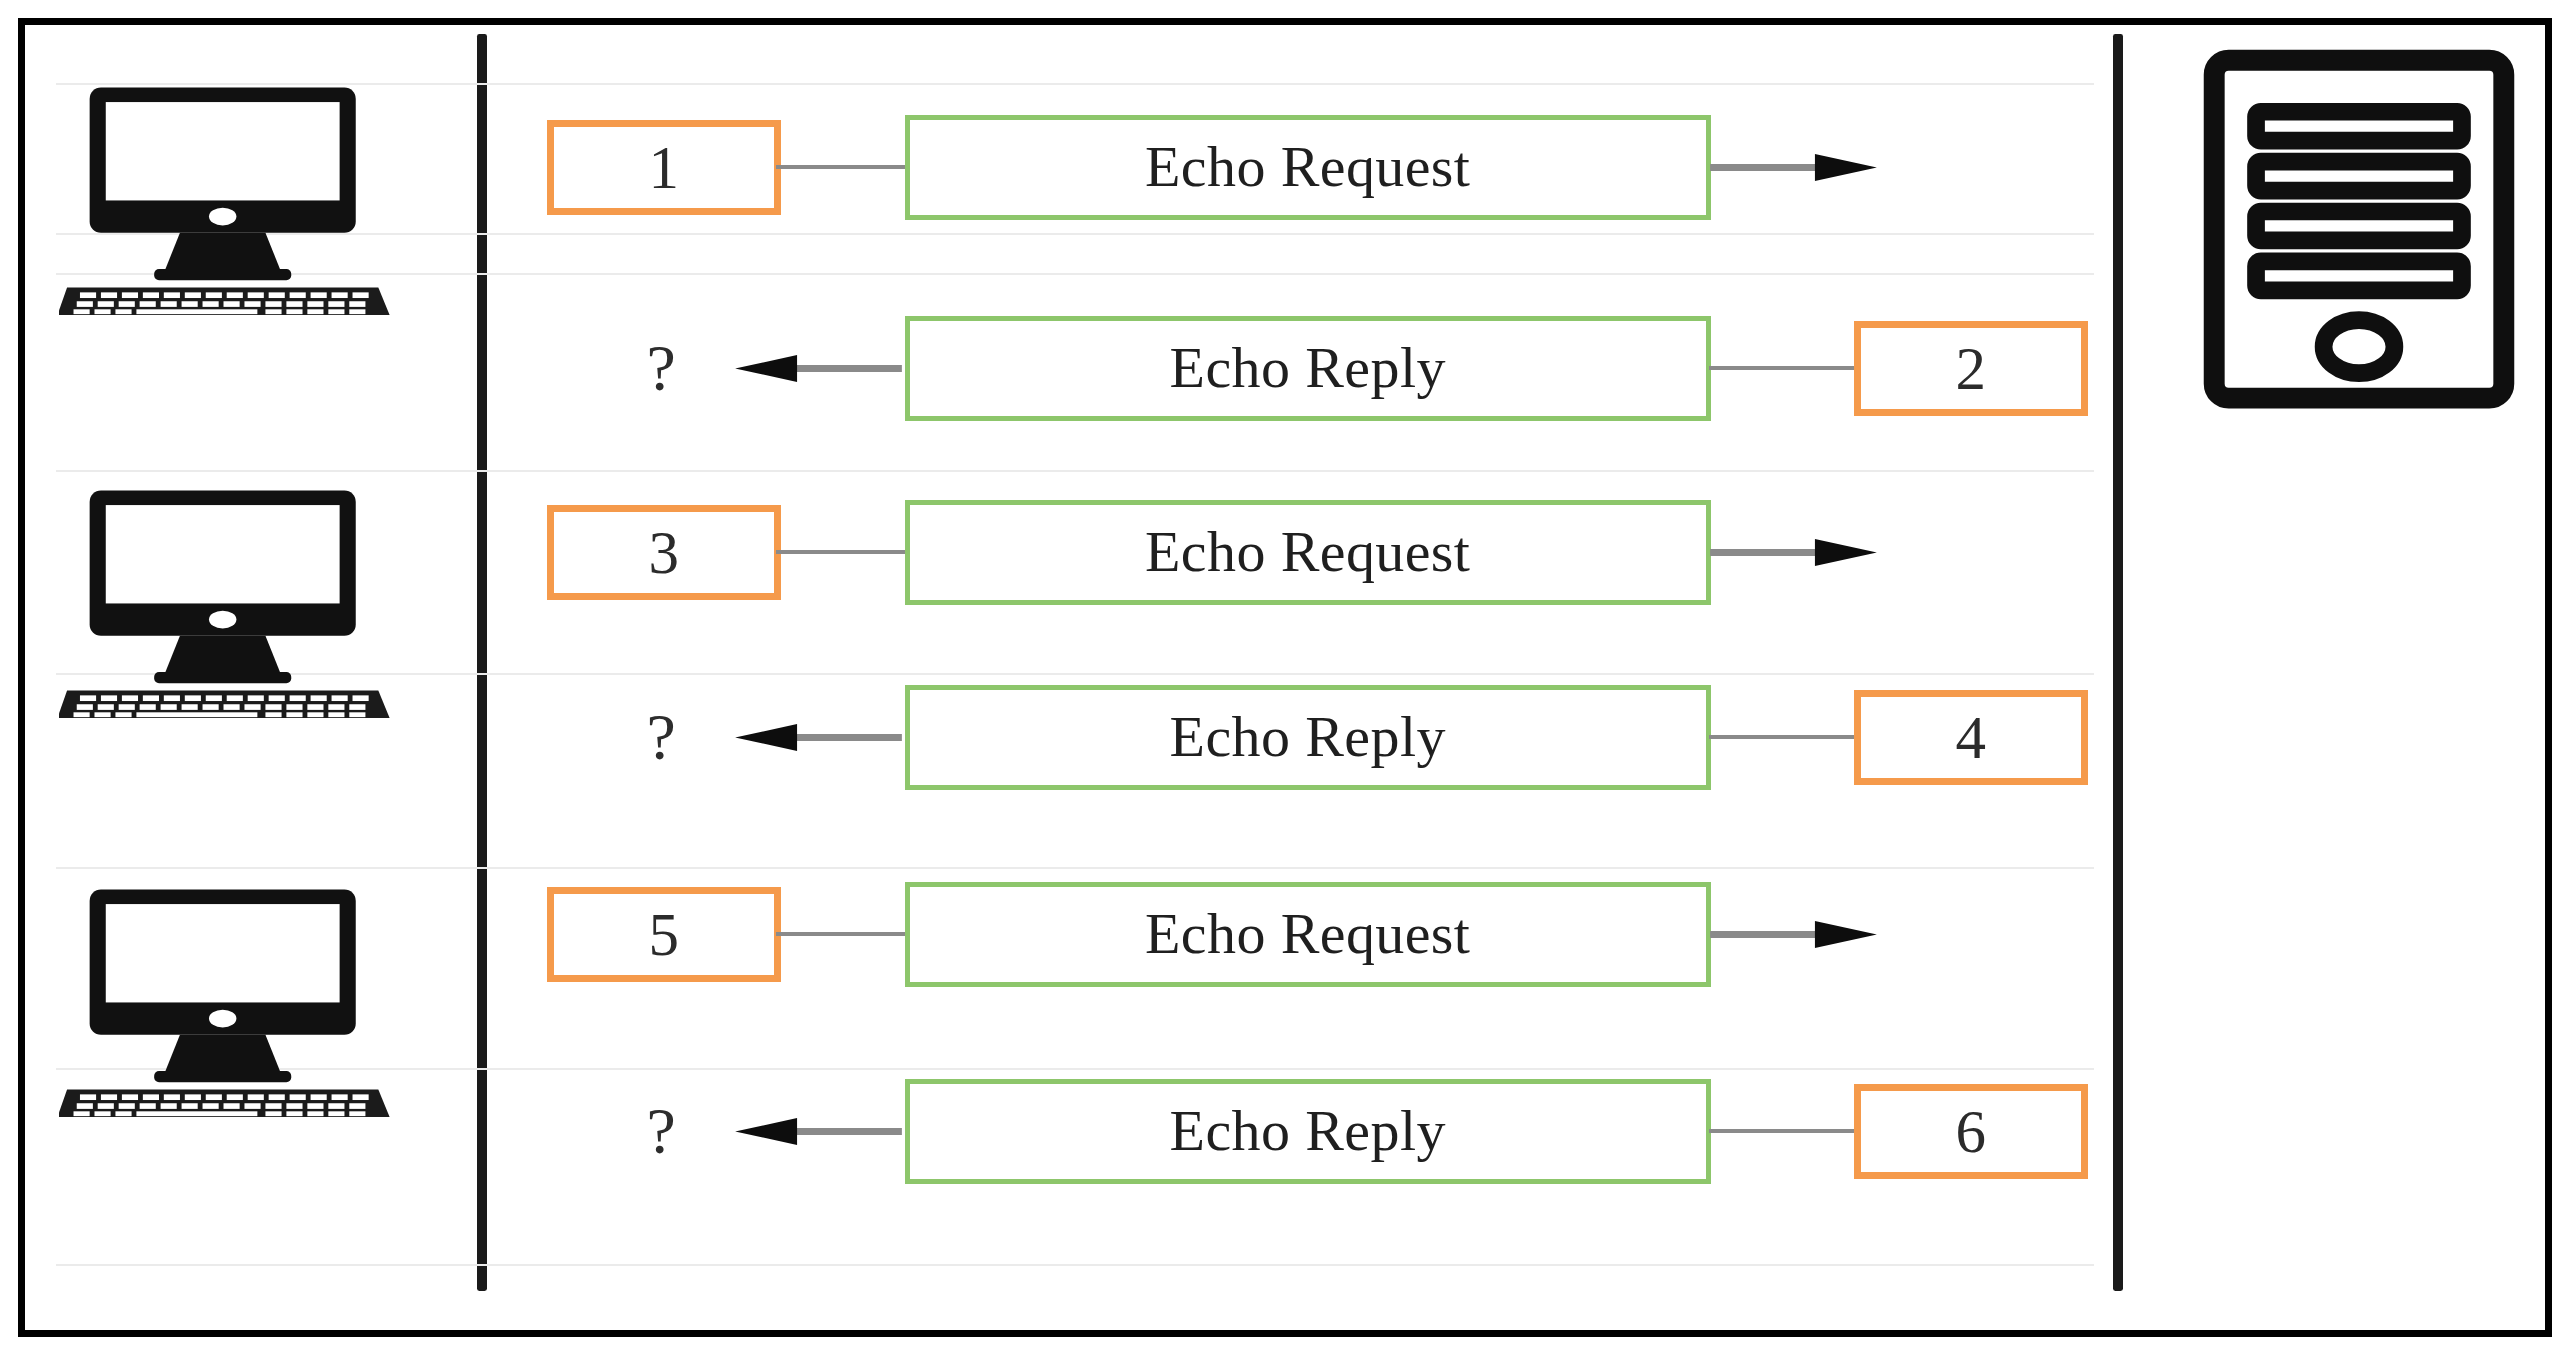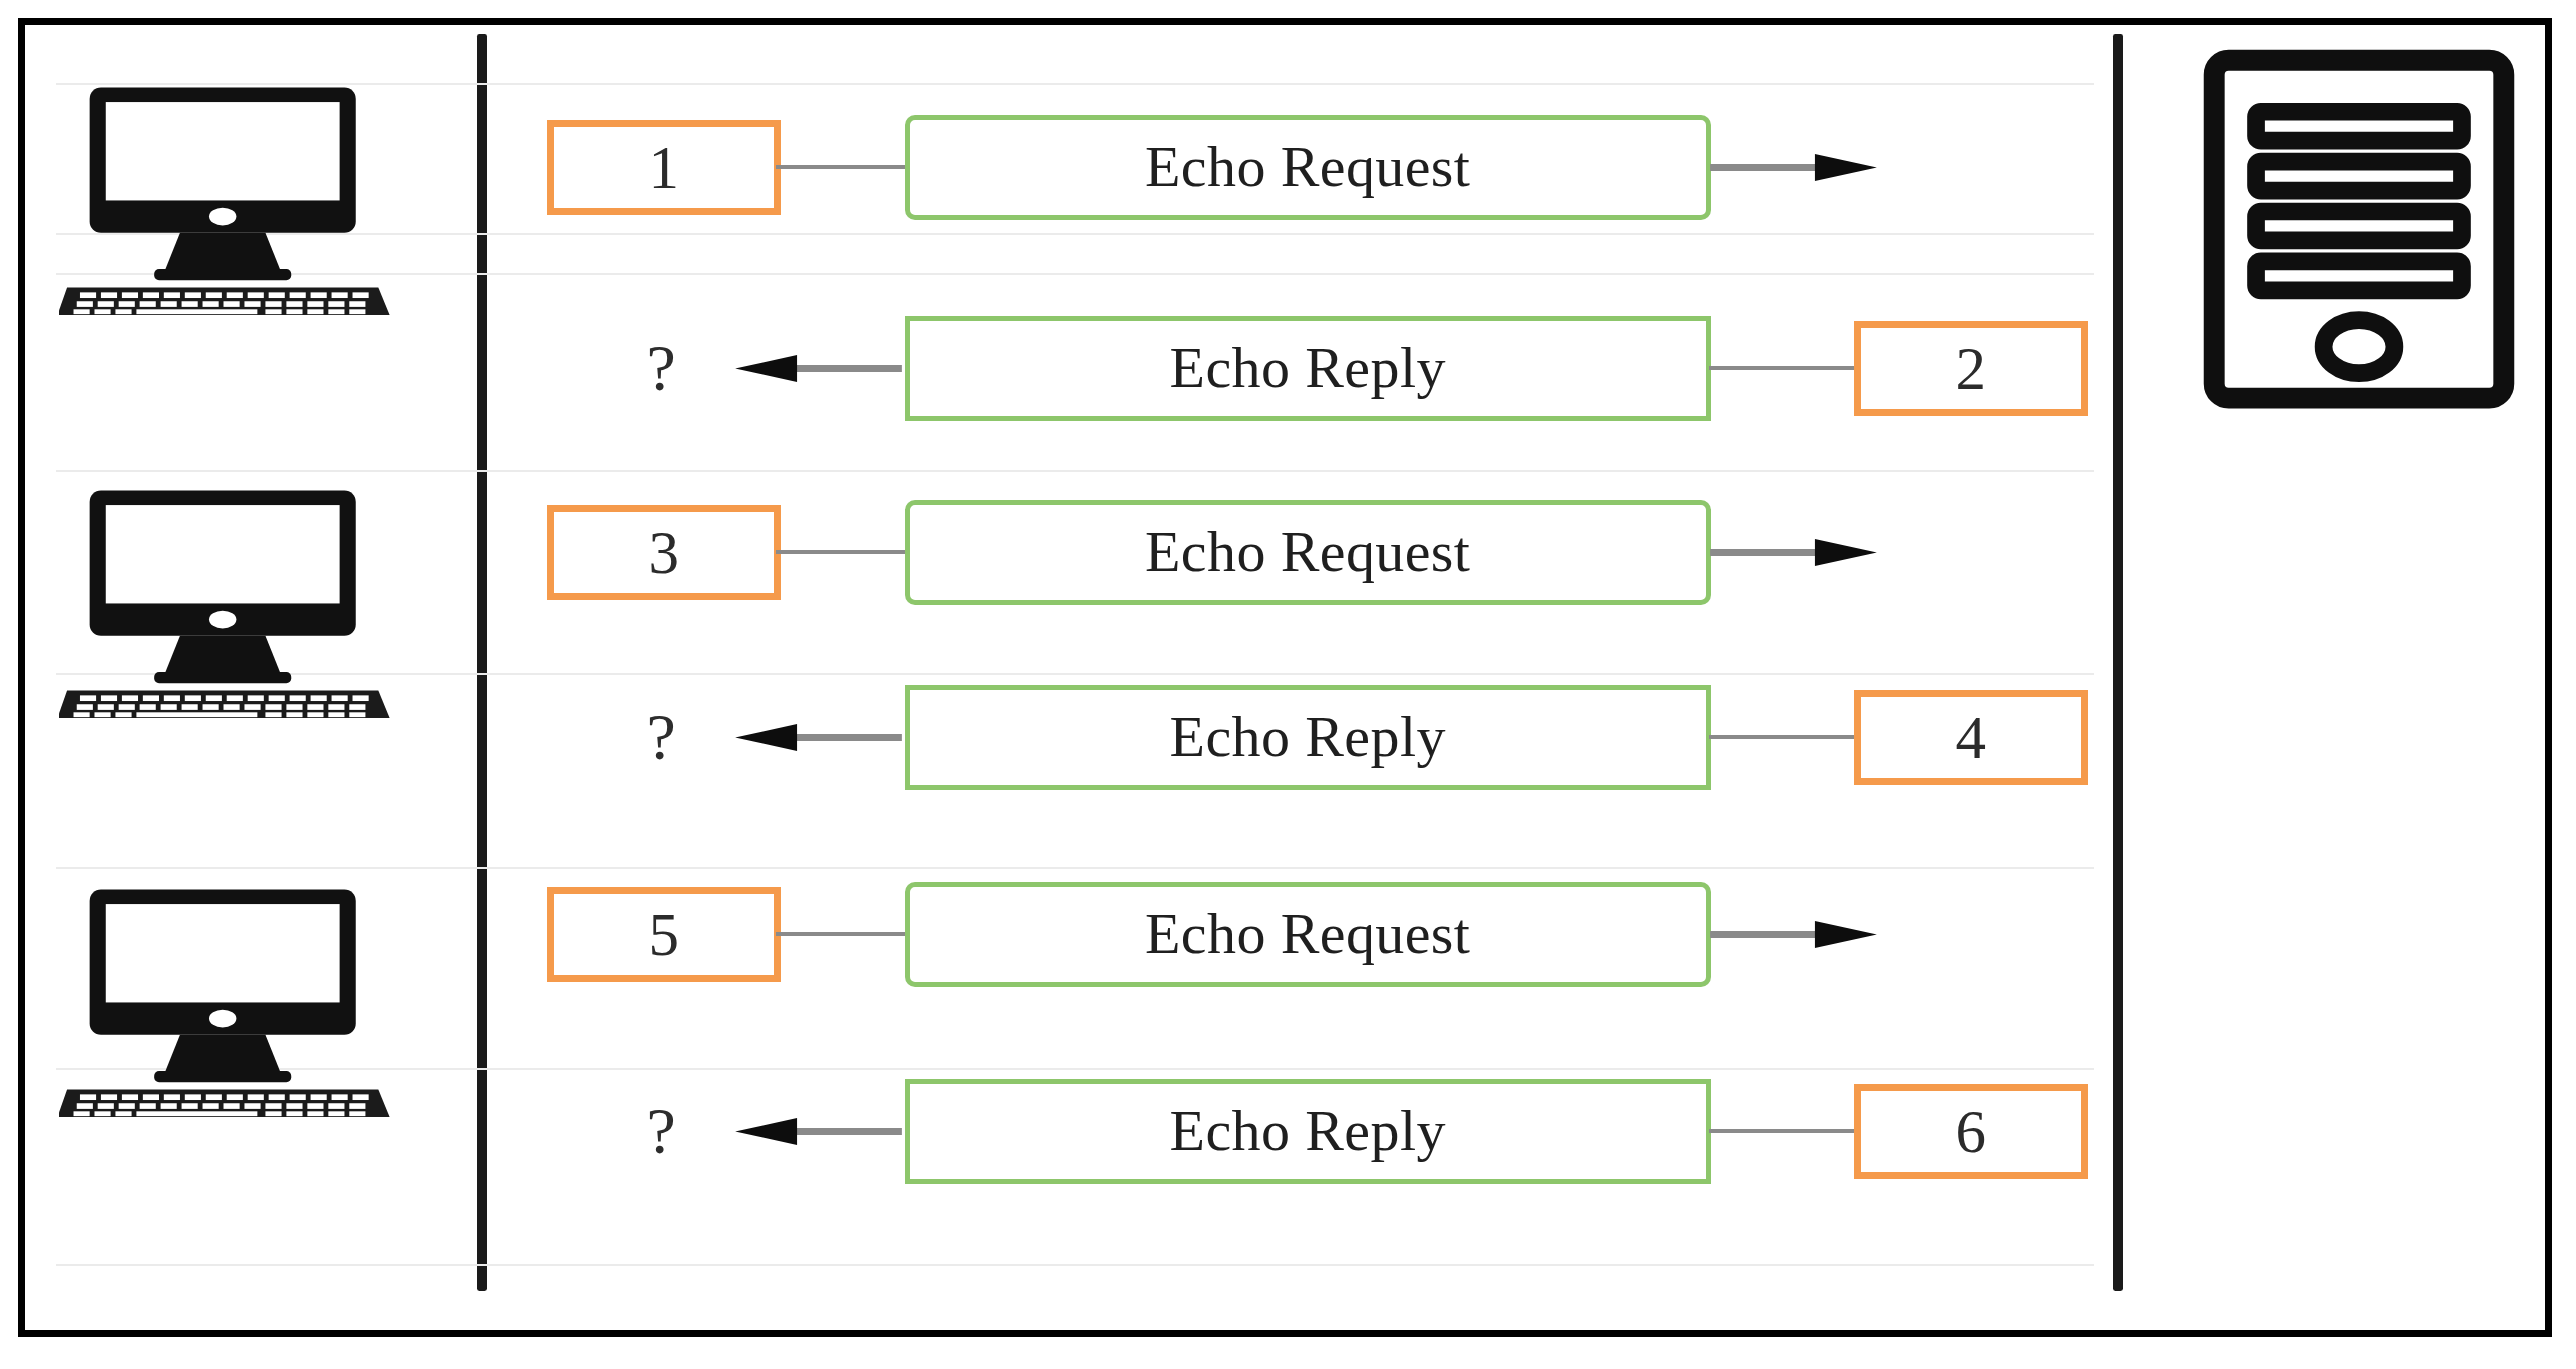--- a/index.html
+++ b/index.html
@@ -122,21 +122,21 @@
     box-sizing: border-box;
     background: #ffffff;
     display: flex;
     align-items: center;
     justify-content: center;
     font-size: 58px;
     color: #1f1f1f;
     letter-spacing: 0.4px;
     line-height: 1;
   }
-  .msg-box.request { left: 880px; border-radius: 10px; }
+  .msg-box.request { left: 880px; }
   .msg-box.reply   { left: 880px; font-family: Liberation Serif, serif; }
 
   
   .connector {
     position: absolute;
     top: 69px;
     height: 4.8px;
     background: #8a8a8a;
   }
   .connector.left-stub  { left: 751px;  width: 133px; }

